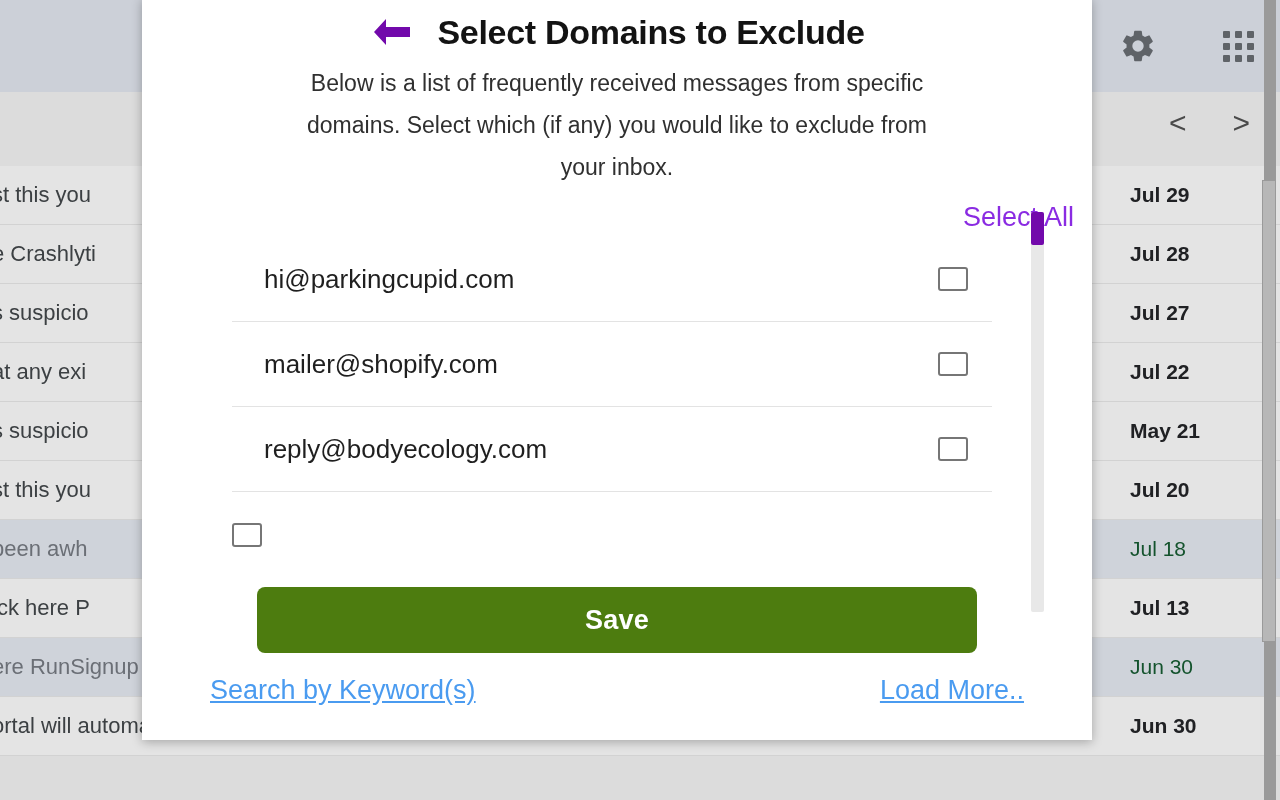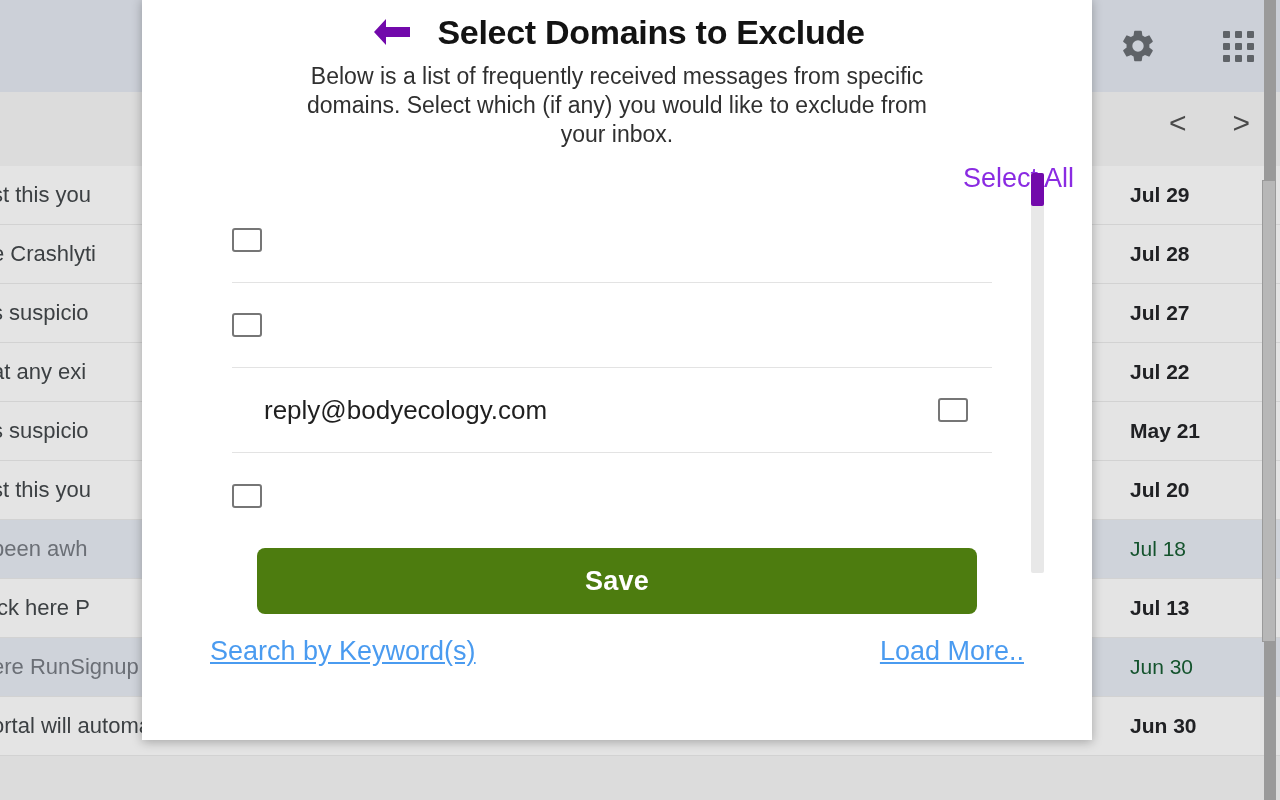--- a/index.html
+++ b/index.html
@@ -174,21 +174,21 @@
     color: #131313;
     letter-spacing: -0.3px;
     white-space: nowrap;
   }
 
   .modal-desc {
     margin: 10px auto 0;
     width: 620px;
     text-align: center;
     font-size: 23px;
-    line-height: 29px;
+    line-height: 42px;
     color: #303030;
   }
 
   .select-all-row {
     margin-top: 14px;
     padding-right: 18px;
     display: flex;
     justify-content: flex-end;
   }
   .select-all {
@@ -383,23 +383,25 @@
 
     <div class="modal-desc">Below is a list of frequently received messages from specific domains. Select which (if any) you would like to exclude from your inbox.</div>
 
     <div class="select-all-row">
       <span class="select-all">Select All</span>
     </div>
 
     <div class="domain-list-wrap">
       <div class="domain-list" id="domain-list">
           <div class="domain-row">
+            <div class="domain-name">hi@parkingcupid.com</div>
             <div class="domain-check"></div>
           </div>
           <div class="domain-row">
+            <div class="domain-name">mailer@shopify.com</div>
             <div class="domain-check"></div>
           </div>
           <div class="domain-row">
             <div class="domain-name">reply@bodyecology.com</div>
             <div class="domain-check"></div>
           </div>
           <div class="domain-row">
             <div class="domain-check"></div>
           </div>
         </div>

